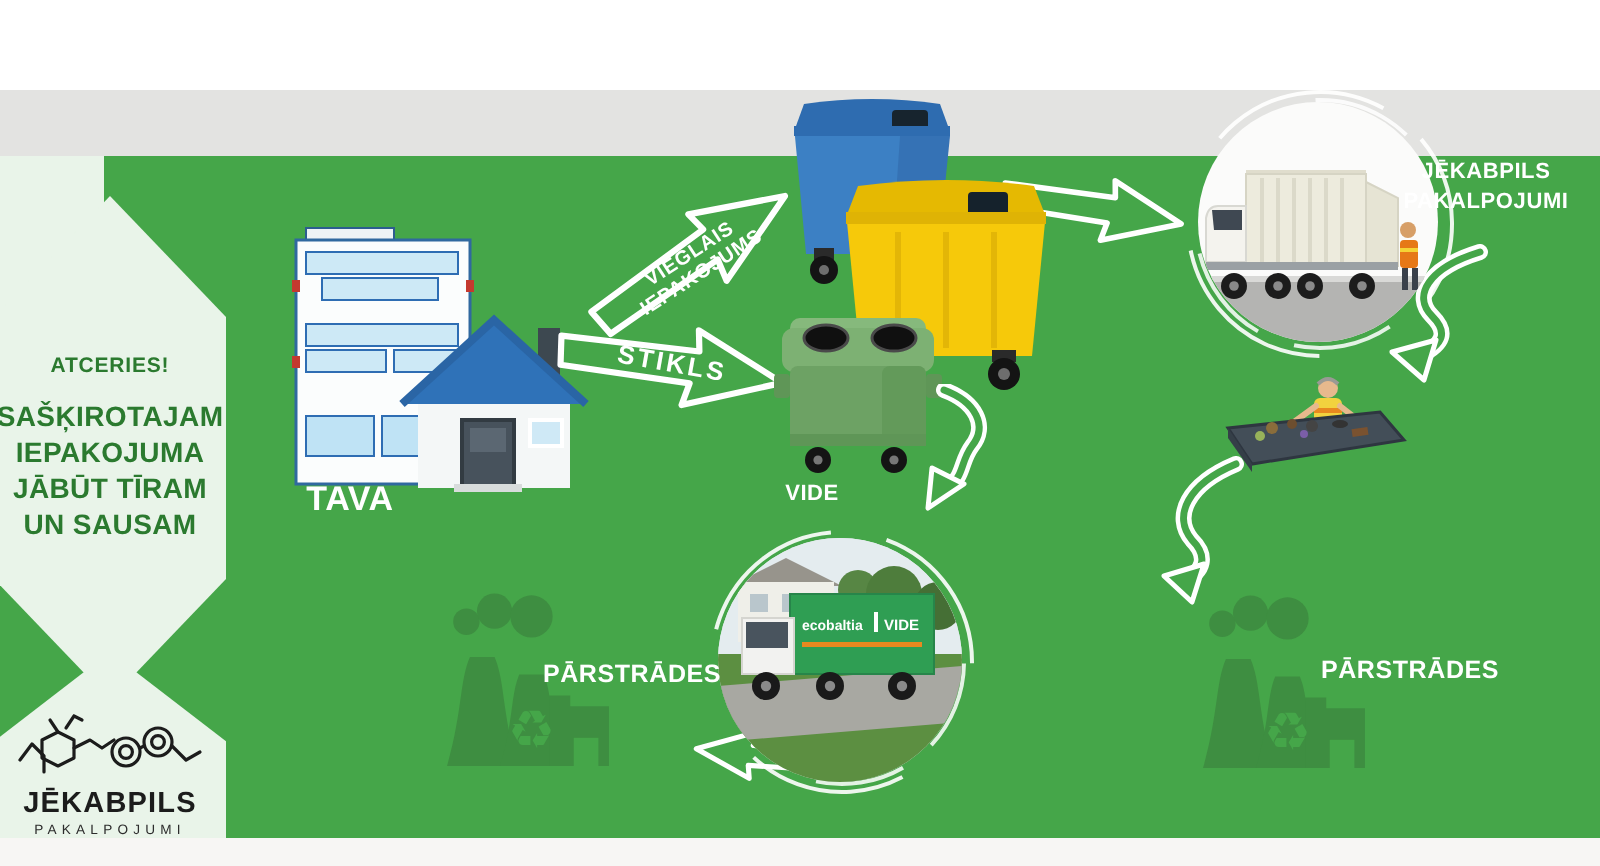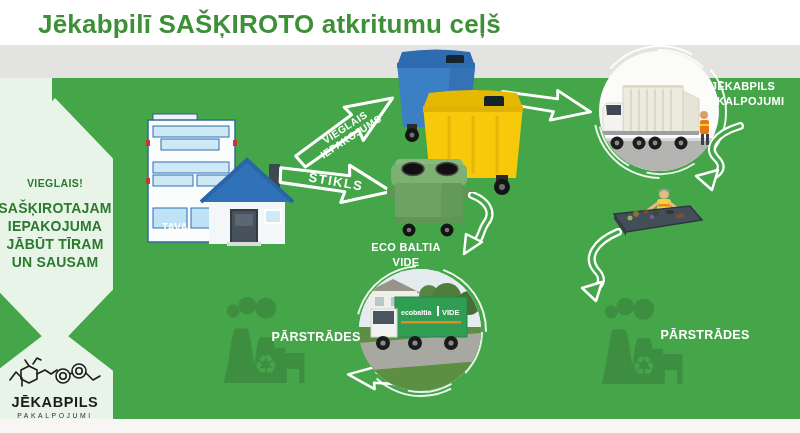--- a/index.html
+++ b/index.html
@@ -24,27 +24,26 @@
   .block-arrow svg{position:absolute;inset:0;}
   .block-arrow .al{position:relative;color:#fff;font-weight:bold;text-align:center;line-height:1.15;}
   svg text{font-family:"Liberation Sans",sans-serif;}
 </style>
 </head>
 <body>
 
 <div class="stage">
 
   <div class="top-white"></div>
-  <div class="page-title">Jēkabpilī SAŠĶIROTO atkritumu ceļš</div>
   <div class="gray-band"></div>
 
   <div class="panel">
     <div class="hex hex-top"></div>
     <div class="hex hex-reminder">
-      <div class="h">VIEGLAIS!</div>
+      <div class="h">ATCERIES!</div>
       <div class="b">SAŠĶIROTAJAM IEPAKOJUMA JĀBŪT TĪRAM UN SAUSAM</div>
     </div>
     <div class="hex hex-logo">
       <svg width="96" height="36" viewBox="0 0 96 36">
         <g fill="none" stroke="#1c1c1c" stroke-width="1.6" stroke-linecap="round" stroke-linejoin="round">
           <path d="M3,24 L9,16 L15,22 L15,30"></path>
           <polygon points="22,10 30,14 30,23 22,27 14,23 14,14"></polygon>
           <path d="M26,8 L30,2 M22,10 L18,4 M34,4 L30,2"></path>
           <path d="M30,18 L38,14 L44,18 L50,14"></path>
           <circle cx="56" cy="20" r="7"></circle>
@@ -76,21 +75,21 @@
       <rect x="90" y="66" width="4" height="6" fill="#c4392f"></rect>
     <rect x="126" y="52" width="11" height="28" fill="#3d4850"></rect>
     <polygon points="58,90 104,48 150,90" fill="#2f72b8"></polygon>
     <path d="M58,90 L104,48 L150,90" fill="none" stroke="#2a65a5" stroke-width="4"></path>
     <rect x="66" y="90" width="76" height="42" fill="#f4f7f7"></rect>
     <rect x="88" y="98" width="26" height="34" fill="#47525c" stroke="#323b42" stroke-width="2"></rect>
     <rect x="92" y="102" width="18" height="12" fill="#5b6772"></rect>
     <rect x="122" y="98" width="16" height="13" fill="#cfe9f6" stroke="#ffffff" stroke-width="2"></rect>
     <rect x="84" y="130" width="34" height="4" fill="#d8dcdc"></rect>
   </svg>
-  <div class="label" style="left:100px;top:221px;width:150px;font-size:10px;">
+  <div class="label" style="left:100px;top:239px;width:150px;font-size:17px;">
     <div>TAVA</div>
   </div>
 
   <div class="block-arrow" style="left:288px;top:106px;width:120px;height:52px;transform:rotate(-33deg);">
     <svg viewBox="0 0 116 44">
       <path d="M3,17 L70,13 L68,3 L112,21 L66,40 L68,29 L5,31 Z" fill="none" stroke="#fff" stroke-width="3" stroke-linejoin="round"></path>
     </svg>
     <div class="al" style="font-size:10px;letter-spacing:.5px;">
       <div>VIEGLAIS</div>
       <div>IEPAKOJUMS</div>
@@ -232,21 +231,20 @@
     <path d="M34,100 C42,74 40,60 45,48 L59,48 C64,60 62,74 70,100 Z" fill="#3e8e41"></path>
     <polygon points="62,100 62,60 74,60 74,66 96,66 96,100" fill="#3e8e41"></polygon>
     <rect x="76" y="84" width="14" height="16" fill="#45a649"></rect>
     <text x="52" y="90" text-anchor="middle" font-size="30" fill="#45a649">♻</text>
   </svg>
   <div class="label" style="left:655px;top:327px;width:100px;font-size:12.5px;">
     <div>PĀRSTRĀDES</div>
   </div>
 
   <div class="label" style="left:356px;top:240px;width:100px;font-size:11px;">
-    <div>ECO BALTIA</div>
     <div>VIDE</div>
   </div>
   <svg class="abs" style="left:350px;top:260px;z-index:4;" width="142" height="142" viewBox="0 0 142 142">
     <circle cx="71" cy="71" r="65" fill="none" stroke="#fff" stroke-width="2" stroke-dasharray="80 70" transform="rotate(-70 71 71)" opacity=".9"></circle>
     <circle cx="71" cy="71" r="61" fill="none" stroke="#fff" stroke-width="2" stroke-dasharray="45 115" transform="rotate(60 71 71)" opacity=".85"></circle>
   </svg>
   <div class="photo-circle" style="left:359px;top:269px;width:122px;height:122px;background:#e4ecef;">
     <svg width="122" height="122" viewBox="0 0 122 122">
       <rect x="0" y="0" width="122" height="58" fill="#e4ecef"></rect>
       <polygon points="6,24 34,10 62,24" fill="#97948c"></polygon>

